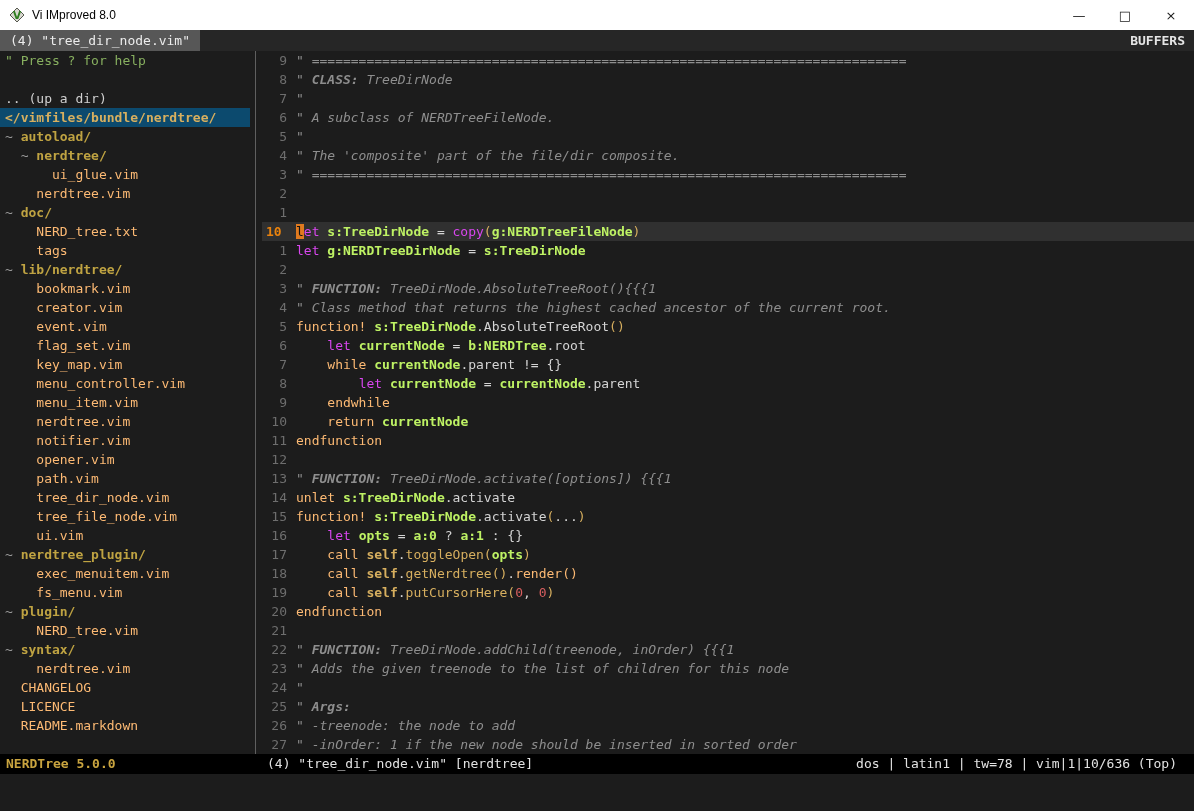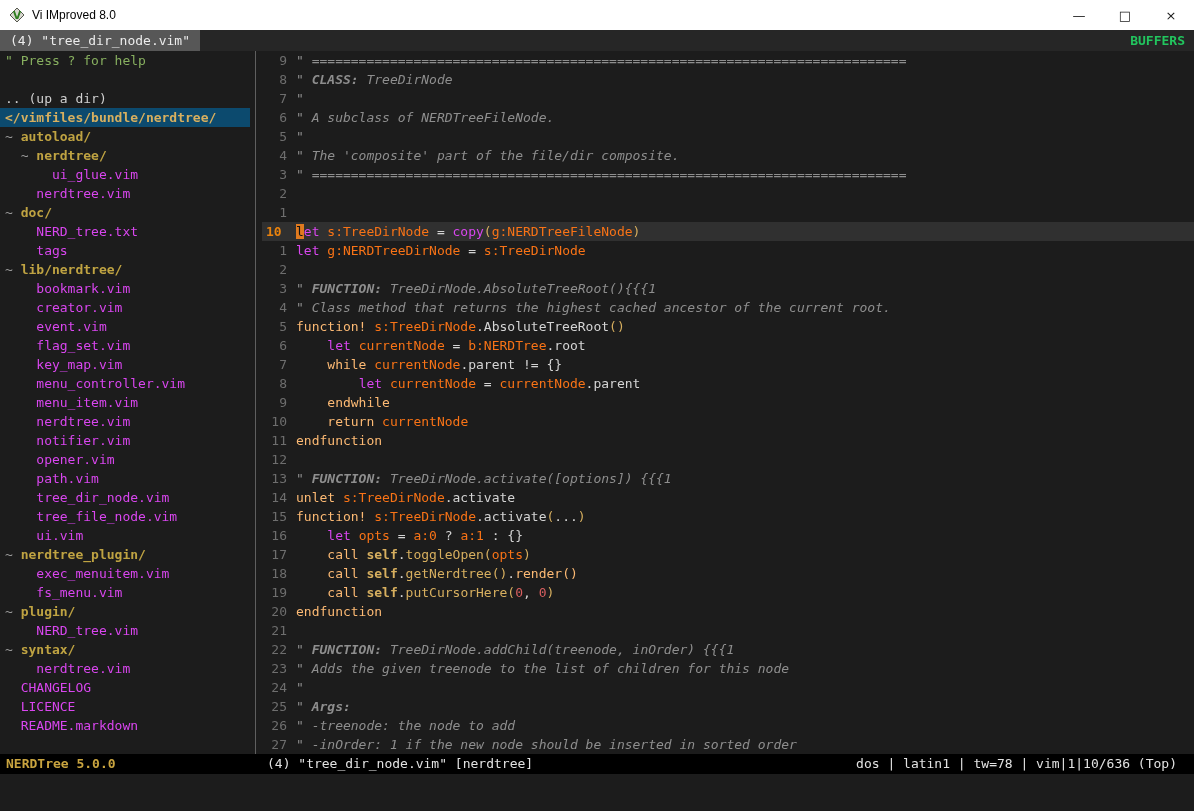--- a/index.html
+++ b/index.html
@@ -12,21 +12,21 @@
   .appicon { margin:0 7px 0 9px; display:flex; align-items:center; }
   .title { flex:0 0 auto; }
   .win-controls { margin-left:auto; display:flex; height:100%; }
   .win-btn { width:46px; height:100%; display:flex; align-items:center; justify-content:center;
              font-family:"DejaVu Sans", sans-serif; font-size:13px; color:#1a1a1a; }
 
   
   .tabline { flex:0 0 21px; background:#262626; display:flex; align-items:stretch;
              font:13px/21px "DejaVu Sans Mono", monospace; }
   .tab { background:#575757; color:#ececec; padding:0 10px; white-space:pre; }
-  .buffers { margin-left:auto; color:#22c55e; font-weight:bold; padding:0 9px; }
+  .buffers { margin-left:auto; color:#e5e5e5; font-weight:bold; padding:0 9px; }
 
   
   .content { flex:0 0 703px; display:flex; background:#1c1c1c; overflow:hidden;
              font:13px/19px "DejaVu Sans Mono", monospace; }
   .tree { flex:0 0 250px; overflow:hidden; }
   .t-line { height:19px; white-space:pre; padding-left:5px; }
   .t-line.current { background:#0c4a6e; }
   .vsep { flex:0 0 12px;
           background:linear-gradient(to right, #1c1c1c 5px, #5f5f5f 5px, #5f5f5f 6px, #1c1c1c 6px); }
   .editor { flex:1; overflow:hidden; }
@@ -34,34 +34,34 @@
   .e-line.current { background:#303030; }
   .lnum { flex:0 0 34px; text-align:right; padding-right:9px; color:#6e6e6e; white-space:pre; }
   .lnum.cur { text-align:left; padding-left:4px; padding-right:0; color:#e8820e; font-weight:bold; }
   .ltext { white-space:pre; }
 
   
   .s-c  { color:#8e8e8e; font-style:italic; }
   .s-cb { color:#8e8e8e; font-style:italic; font-weight:bold; }
   .s-k  { color:#fdba74; }
   .s-l  { color:#d946ef; }
-  .s-v  { color:#f97316; }
+  .s-v  { color:#bef264;font-weight:bold; }
   .s-f  { color:#d4d4d4; }
   .s-y  { color:#d7af5f; }
   .s-yb { color:#d7af5f; font-weight:bold; }
   .s-n  { color:#d75f5f; }
   .s-cur { background:#e07a1f; color:#141414; }
 
   
   .s-help  { color:#87af5f; }
   .s-updir { color:#d0d0d0; }
   .s-root  { color:#d7af5f; font-weight:bold; }
   .s-pre   { color:#9a9a9a; }
   .s-dir   { color:#bfa342; font-weight:bold; }
-  .s-file  { color:#d946ef;text-align:right; }
+  .s-file  { color:#fdba74;text-align:right; }
 
   
   .statusrow { flex:0 0 20px; background:#000000; display:flex; color:#e2e2e2;
                font:13px/20px "DejaVu Sans Mono", monospace; }
   .st-left { flex:0 0 262px; padding-left:6px; color:#c9a43f; font-weight:bold; white-space:pre; }
   .st-main { flex:1; display:flex; padding-left:5px; white-space:pre; }
   .st-right { margin-left:auto; display:flex; padding-right:17px; }
   .cmdline { flex:1; background:#1c1c1c; }
 </style>
 </head>

